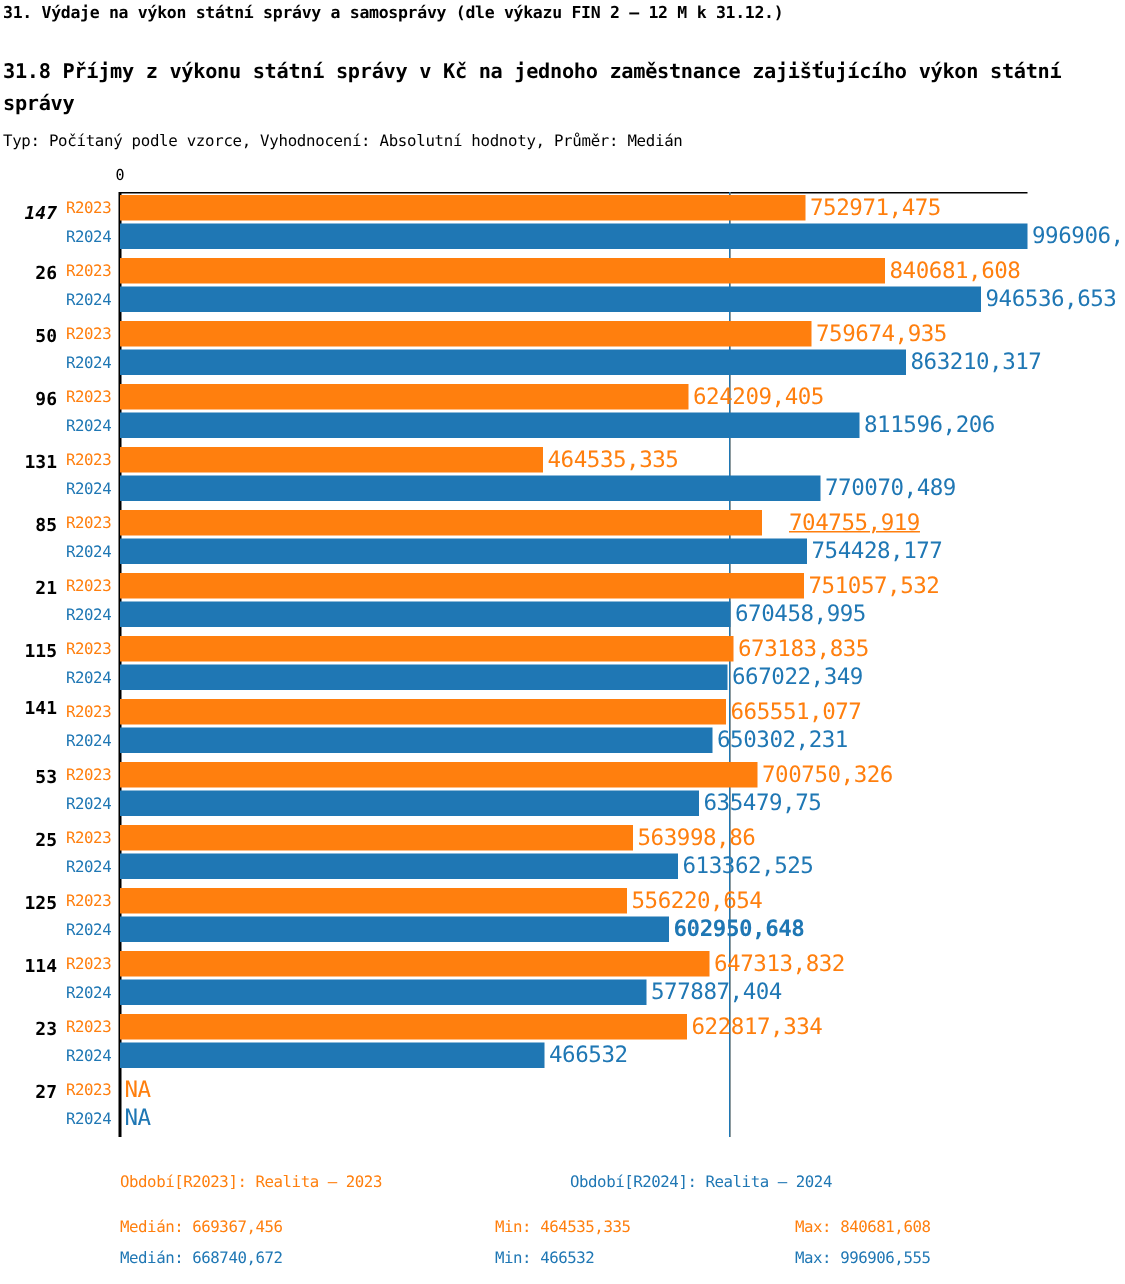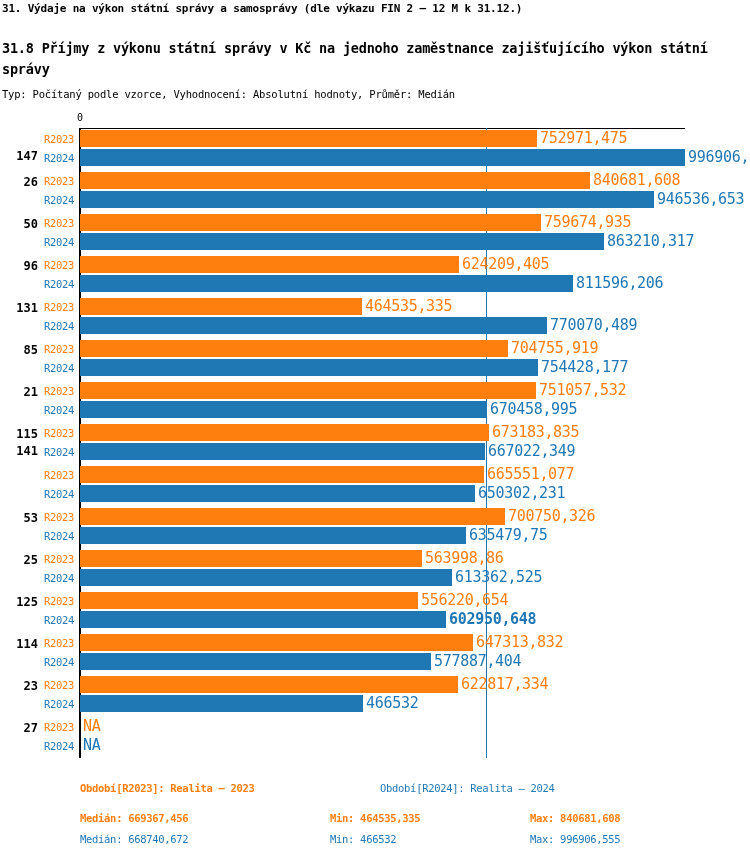--- a/index.html
+++ b/index.html
@@ -114,38 +114,38 @@
   .bar-value.v2023 { color: #ff7f0e; }
   .bar-value.v2024 { color: #1f77b4; }
 
   
   .foot {
     position: absolute;
     font-size: 10.5px;
     white-space: nowrap;
     letter-spacing: -0.3px;
   }
-  .foot.f2023 { color: #ff7f0e; font-weight: bold; }
+  .foot.f2023 { color: #ff7f0e; }
   .foot.f2024 { color: #1f77b4; }
 </style>
 </head>
 <body>
 
 <div id="title-main">31. Výdaje na výkon státní správy a samosprávy (dle výkazu FIN 2 – 12 M k 31.12.)</div>
 <div id="title-sub">31.8 Příjmy z výkonu státní správy v Kč na jednoho zaměstnance zajišťujícího výkon státní správy</div>
 <div id="title-meta">Typ: Počítaný podle vzorce, Vyhodnocení: Absolutní hodnoty, Průměr: Medián</div>
 
 <div id="plot">
   <div id="axis-zero-label" style="left: 77px; top: 112px;">0</div>
   <div id="top-rule" style="left: 80px; top: 128px; width: 605px;"></div>
   <div id="axis-line" style="left: 79px; top: 128px; width: 2px; height: 630px;"></div>
   <div class="median-line m2023" style="left: 486px; top: 128px; height: 630px;"></div>
   <div class="median-line m2024" style="left: 486px; top: 128px; height: 630px;"></div>
   <div id="rows">
-      <div class="group-label" style="left: 0px; width: 38px; top: 149px;">147</div>
+      <div class="group-label" style="left: 0px; width: 38px; top: 135px; font-style: italic;">147</div>
       <div class="series-label s2023" style="left: 44px; top: 133px;">R2023</div>
       <div class="bar b2023" style="left: 80px; top: 130px; width: 457px;"></div>
       <div class="bar-value v2023" style="left: 540px; top: 130px;">752971,475</div>
       <div class="series-label s2024" style="left: 44px; top: 152px;">R2024</div>
       <div class="bar b2024" style="left: 80px; top: 149px; width: 605px;"></div>
       <div class="bar-value v2024" style="left: 688px; top: 149px;">996906,555</div>
       <div class="group-label" style="left: 0px; width: 38px; top: 175px;">26</div>
       <div class="series-label s2023" style="left: 44px; top: 175px;">R2023</div>
       <div class="bar b2023" style="left: 80px; top: 172px; width: 510px;"></div>
       <div class="bar-value v2023" style="left: 593px; top: 172px;">840681,608</div>
@@ -169,39 +169,39 @@
       <div class="group-label" style="left: 0px; width: 38px; top: 301px;">131</div>
       <div class="series-label s2023" style="left: 44px; top: 301px;">R2023</div>
       <div class="bar b2023" style="left: 80px; top: 298px; width: 282px;"></div>
       <div class="bar-value v2023" style="left: 365px; top: 298px;">464535,335</div>
       <div class="series-label s2024" style="left: 44px; top: 320px;">R2024</div>
       <div class="bar b2024" style="left: 80px; top: 317px; width: 467px;"></div>
       <div class="bar-value v2024" style="left: 550px; top: 317px;">770070,489</div>
       <div class="group-label" style="left: 0px; width: 38px; top: 343px; text-align: right;">85</div>
       <div class="series-label s2023" style="left: 44px; top: 343px;">R2023</div>
       <div class="bar b2023" style="left: 80px; top: 340px; width: 428px;"></div>
-      <div class="bar-value v2023" style="left: 511px; top: 340px;">704755,919</div>
+      <div class="bar-value v2023" style="left: 526px; top: 340px; text-decoration: underline;">704755,919</div>
       <div class="series-label s2024" style="left: 44px; top: 362px;">R2024</div>
       <div class="bar b2024" style="left: 80px; top: 359px; width: 458px;"></div>
       <div class="bar-value v2024" style="left: 541px; top: 359px;">754428,177</div>
       <div class="group-label" style="left: 0px; width: 38px; top: 385px;">21</div>
       <div class="series-label s2023" style="left: 44px; top: 385px;">R2023</div>
       <div class="bar b2023" style="left: 80px; top: 382px; width: 456px;"></div>
       <div class="bar-value v2023" style="left: 539px; top: 382px;">751057,532</div>
       <div class="series-label s2024" style="left: 44px; top: 404px;">R2024</div>
       <div class="bar b2024" style="left: 80px; top: 401px; width: 407px;"></div>
       <div class="bar-value v2024" style="left: 490px; top: 401px;">670458,995</div>
       <div class="group-label" style="left: 0px; width: 38px; top: 427px;">115</div>
       <div class="series-label s2023" style="left: 44px; top: 427px;">R2023</div>
       <div class="bar b2023" style="left: 80px; top: 424px; width: 409px;"></div>
       <div class="bar-value v2023" style="left: 492px; top: 424px;">673183,835</div>
       <div class="series-label s2024" style="left: 44px; top: 446px;">R2024</div>
       <div class="bar b2024" style="left: 80px; top: 443px; width: 405px;"></div>
       <div class="bar-value v2024" style="left: 488px; top: 443px;">667022,349</div>
-      <div class="group-label" style="left: 0px; width: 38px; top: 444px; text-align: right;">141</div>
+      <div class="group-label" style="left: 0px; width: 38px; top: 465px; text-align: right;">141</div>
       <div class="series-label s2023" style="left: 44px; top: 469px;">R2023</div>
       <div class="bar b2023" style="left: 80px; top: 466px; width: 404px;"></div>
       <div class="bar-value v2023" style="left: 487px; top: 466px;">665551,077</div>
       <div class="series-label s2024" style="left: 44px; top: 488px;">R2024</div>
       <div class="bar b2024" style="left: 80px; top: 485px; width: 395px;"></div>
       <div class="bar-value v2024" style="left: 478px; top: 485px;">650302,231</div>
       <div class="group-label" style="left: 0px; width: 38px; top: 511px;">53</div>
       <div class="series-label s2023" style="left: 44px; top: 511px;">R2023</div>
       <div class="bar b2023" style="left: 80px; top: 508px; width: 425px;"></div>
       <div class="bar-value v2023" style="left: 508px; top: 508px;">700750,326</div>

